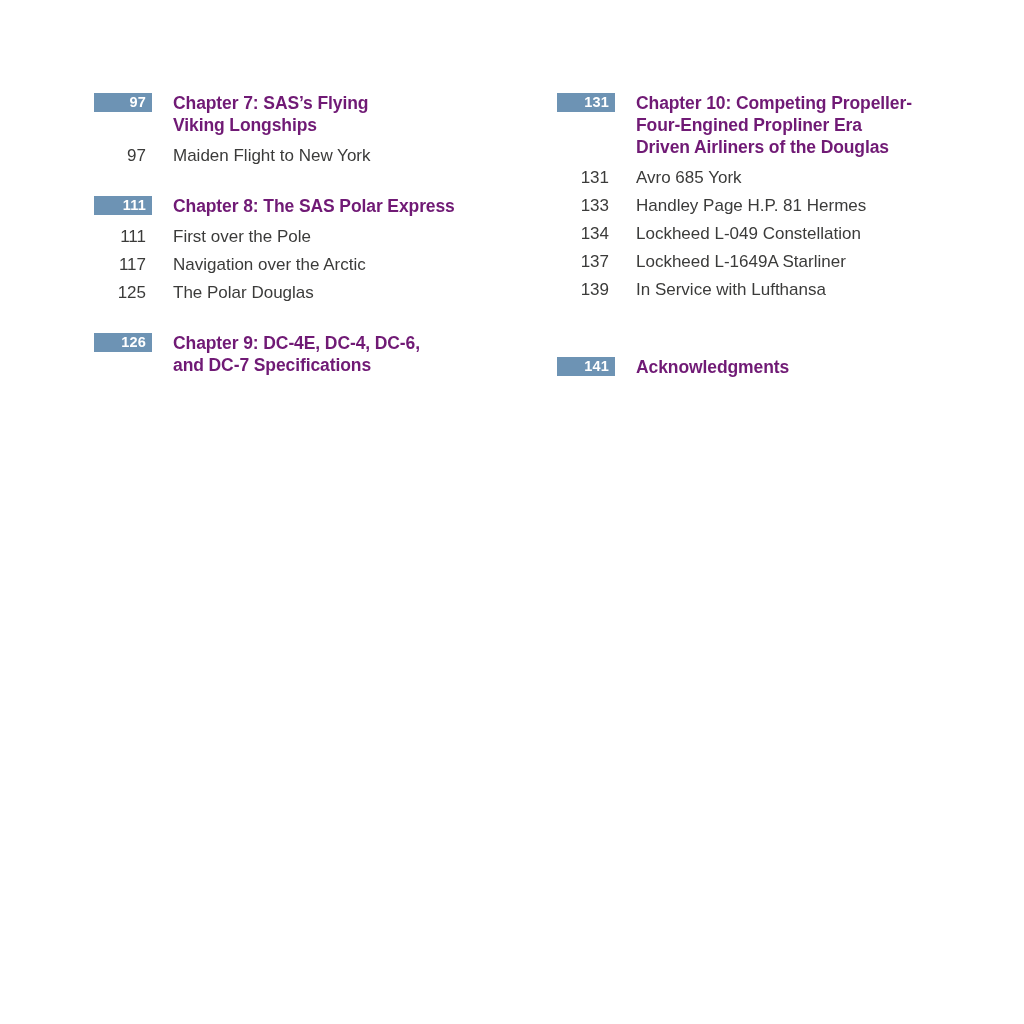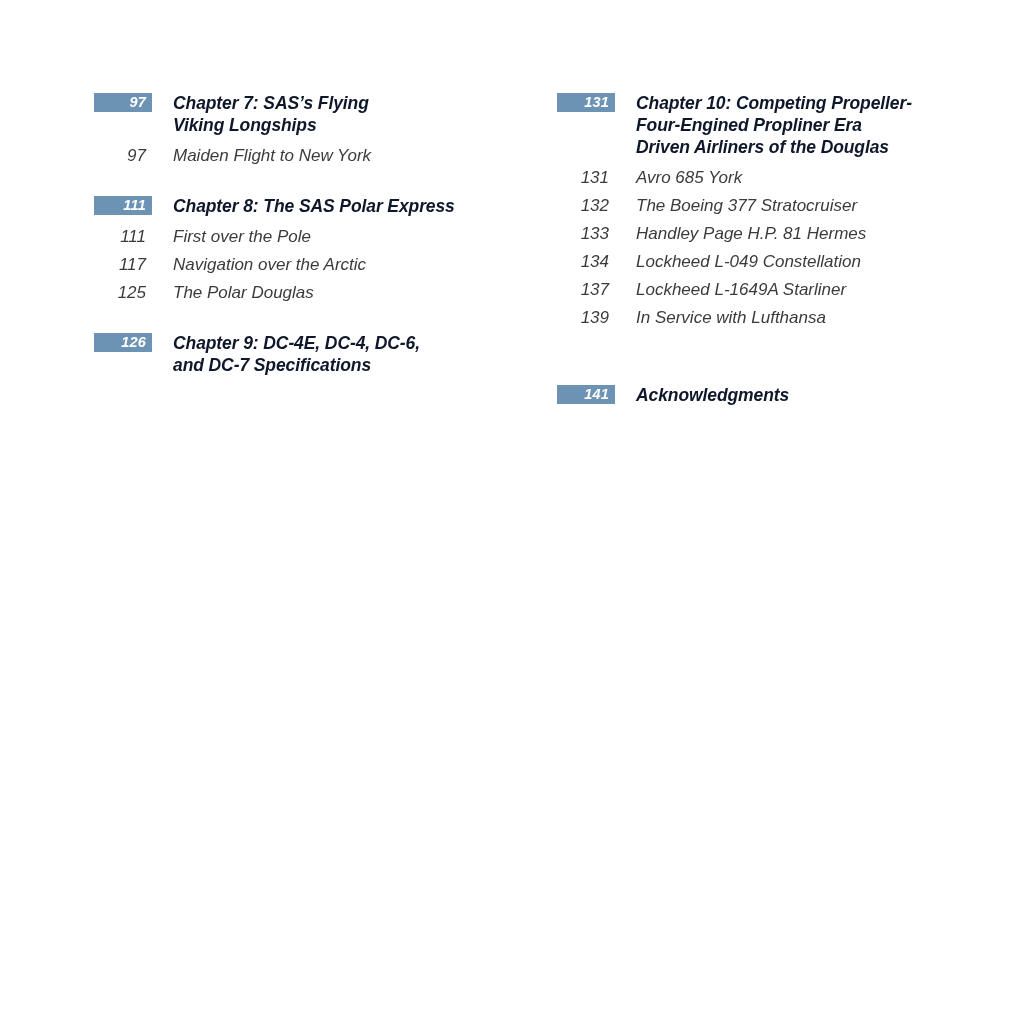--- a/index.html
+++ b/index.html
@@ -7,21 +7,20 @@
     padding: 0;
     background: #ffffff;
   }
   .page {
     position: relative;
     width: 1024px;
     height: 732px;
     background: #ffffff;
     overflow: hidden;
     font-family: "Liberation Sans", "DejaVu Sans", sans-serif;
-    font-style: italic;
   }
   .toc-column {
     position: absolute;
     top: 92px;
   }
   .col-left  { left: 94px;  width: 410px; }
   .col-right { left: 557px; width: 450px; }
 
   .toc-group + .toc-group { margin-top: 25px; }
   .col-right .toc-group:last-child { margin-top: 52px; }
@@ -43,21 +42,21 @@
     font-size: 14.5px;
     font-weight: 700;
     line-height: 19px;
     text-align: right;
     letter-spacing: 0.2px;
   }
   .chapter-title {
     font-size: 17.5px;
     font-weight: 700;
     line-height: 22px;
-    color: #0f172a;
+    color: #701a75;
     letter-spacing: -0.1px;
   }
   .entries { margin-top: 6px; }
   .entry {
     display: flex;
     font-size: 17px;
     line-height: 28px;
     color: #3b3b3a;
   }
   .entry-num {
@@ -129,24 +128,20 @@
             <div class="title-line">Four-Engined Propliner Era</div>
             <div class="title-line">Driven Airliners of the Douglas</div>
           </div>
         </div>
         <div class="entries">
           <div class="entry">
             <div class="entry-num">131</div>
             <div class="entry-label">Avro 685 York</div>
           </div>
           <div class="entry">
-            <div class="entry-num">132</div>
-            <div class="entry-label">The Boeing 377 Stratocruiser</div>
-          </div>
-          <div class="entry">
             <div class="entry-num">133</div>
             <div class="entry-label">Handley Page H.P. 81 Hermes</div>
           </div>
           <div class="entry">
             <div class="entry-num">134</div>
             <div class="entry-label">Lockheed L-049 Constellation</div>
           </div>
           <div class="entry">
             <div class="entry-num">137</div>
             <div class="entry-label">Lockheed L-1649A Starliner</div>

